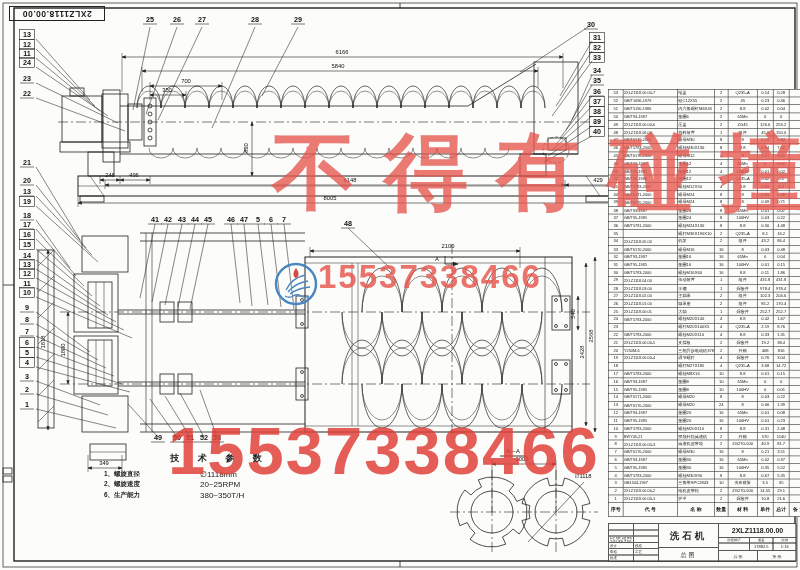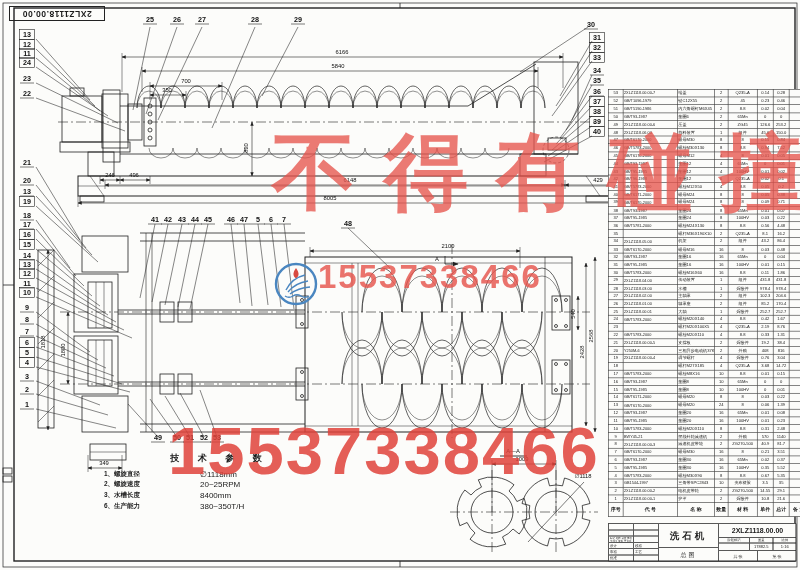--- a/index.html
+++ b/index.html
@@ -401,24 +401,20 @@
     <div id="params-body">
         <div class="tp-row">
           <div class="tp-label">1、螺旋直径</div>
           <div class="tp-value">∅1118mm</div>
         </div>
         <div class="tp-row">
           <div class="tp-label">2、螺旋速度</div>
           <div class="tp-value">20~25RPM</div>
         </div>
         <div class="tp-row">
-          <div class="tp-label">3、水槽长度</div>
-          <div class="tp-value">8400mm</div>
-        </div>
-        <div class="tp-row">
           <div class="tp-label">6、生产能力</div>
           <div class="tp-value">380~350T/H</div>
         </div>
       </div>
   </div>
 
 
   <div class="abs bom-wrap">
     <div class="bom-inner">
       <table class="bom">

